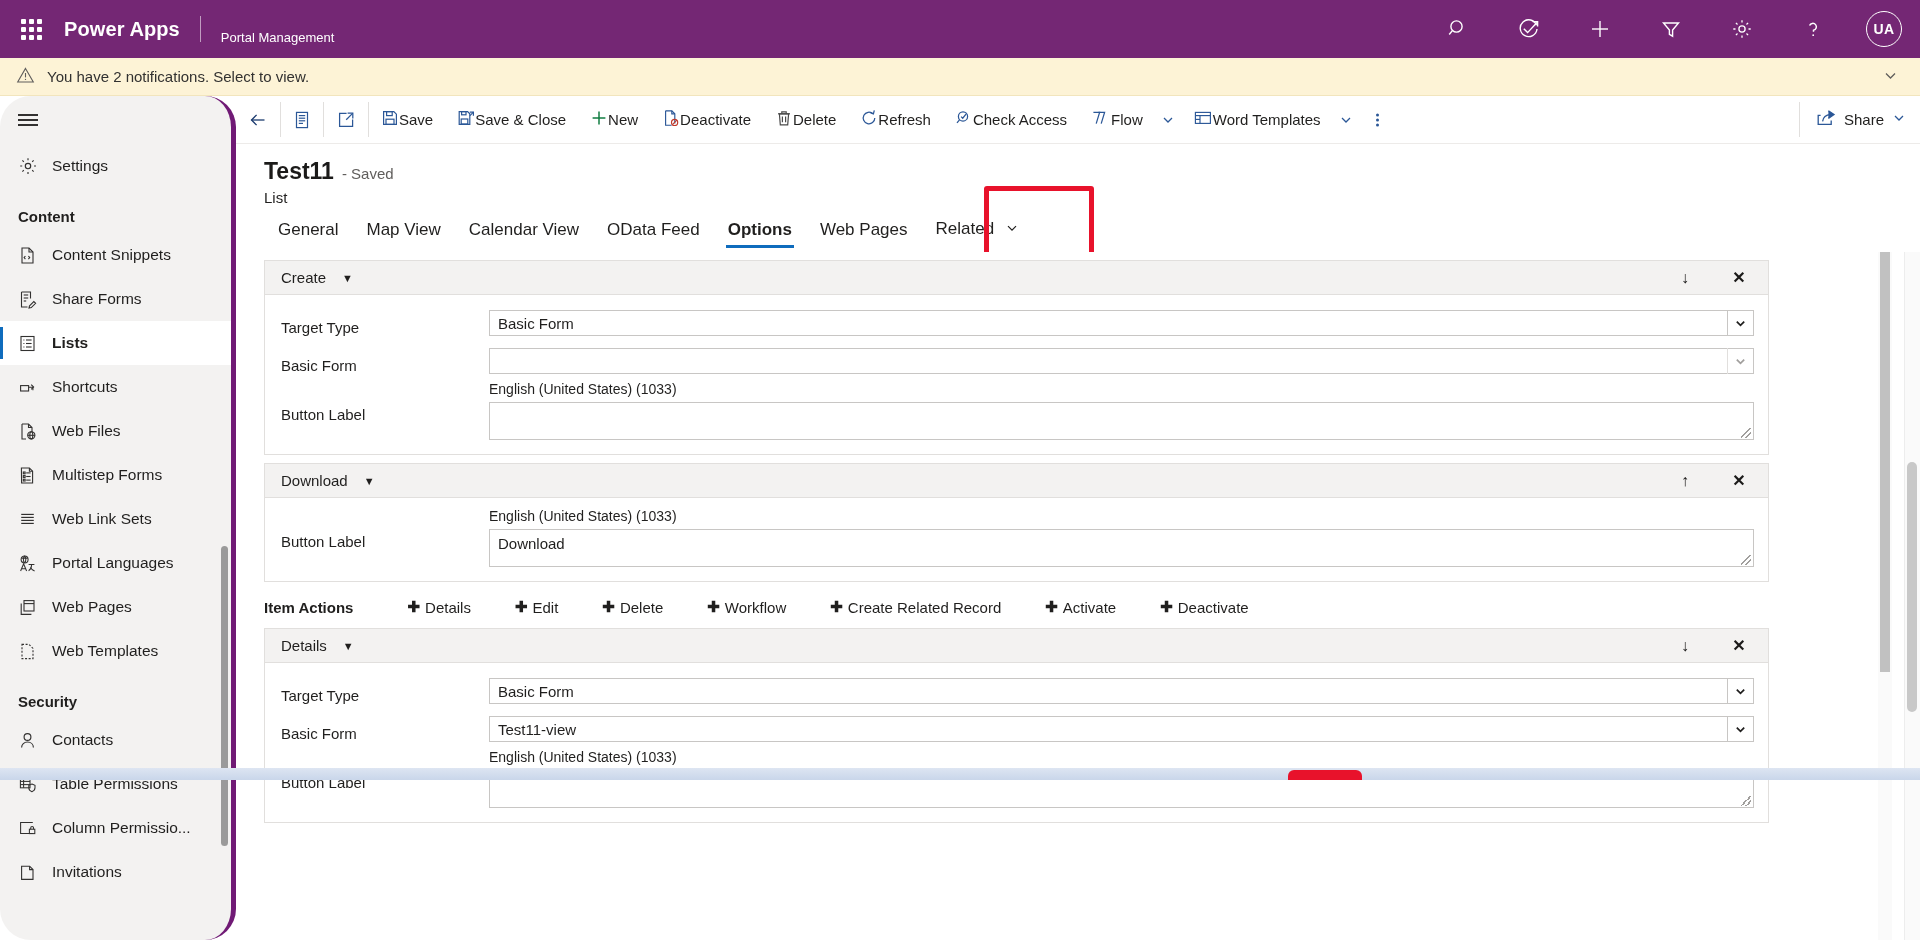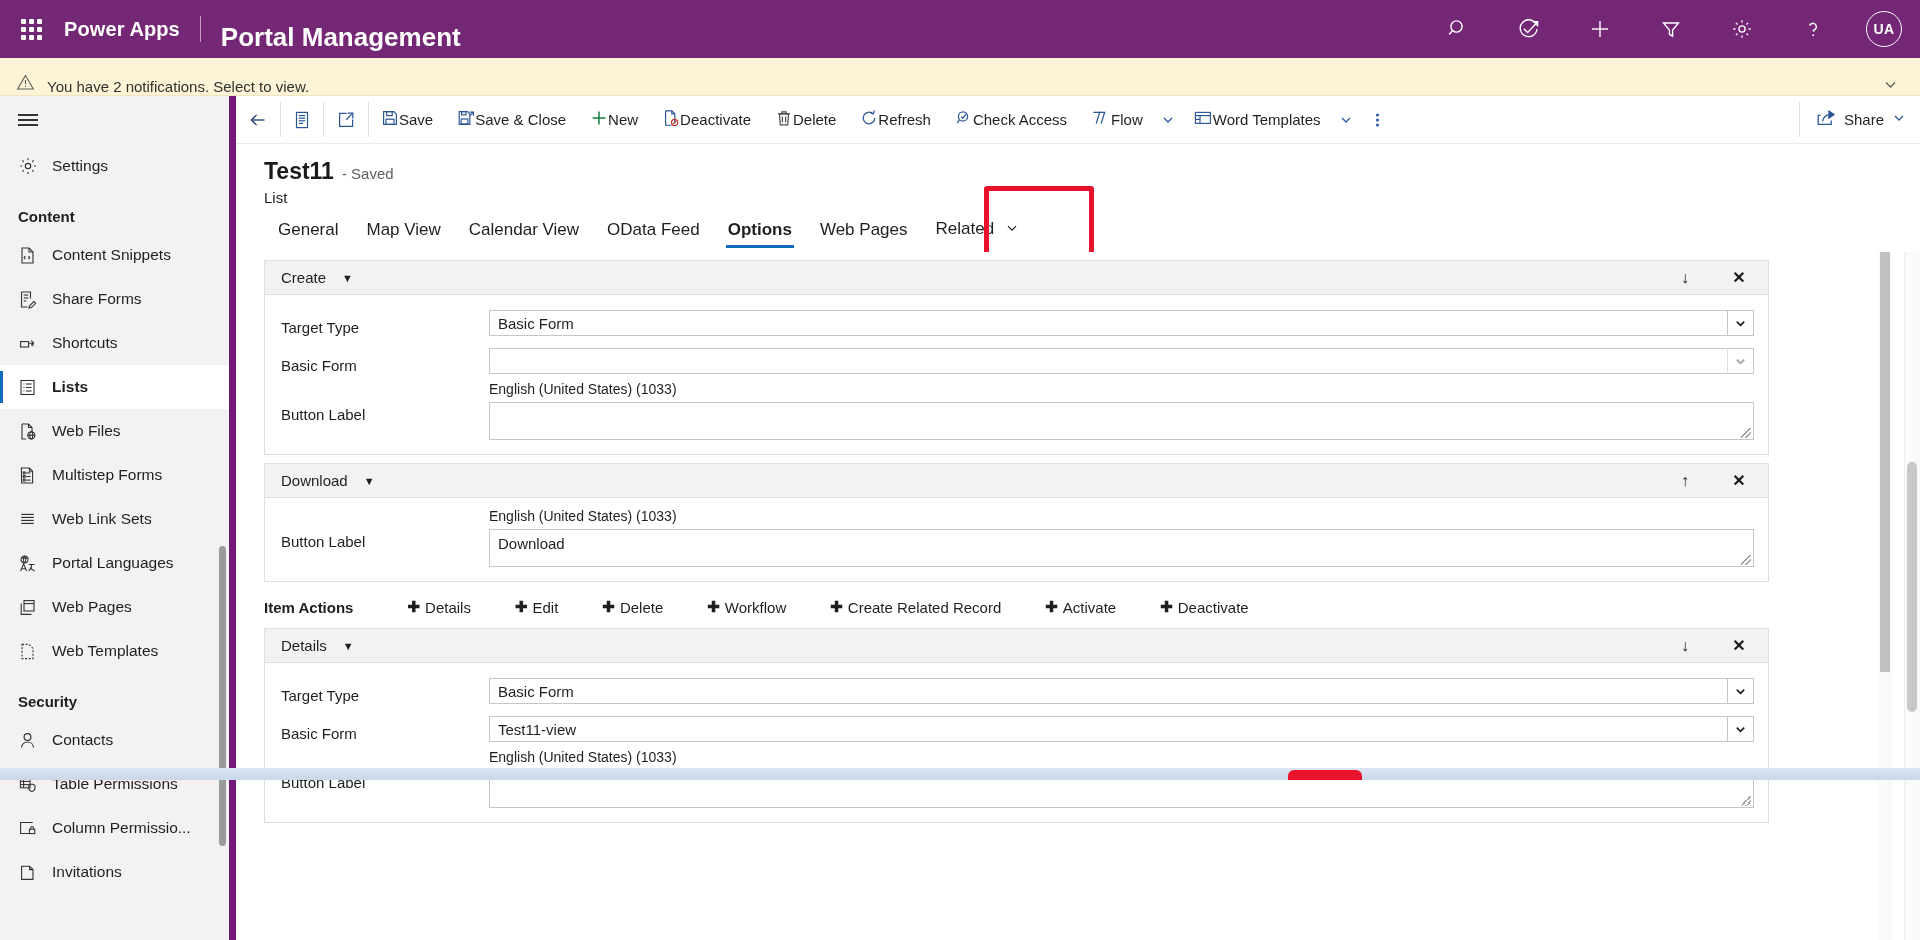--- a/index.html
+++ b/index.html
@@ -15,50 +15,51 @@
   
   .suitebar {
     height: 58px; background: #742774; color: #fff;
     display: flex; align-items: center; padding: 0 10px 0 8px;
   }
   .waffle { width: 46px; height: 46px; display: flex; align-items: center; justify-content: center; cursor: pointer; }
   .waffle-grid { display: grid; grid-template-columns: repeat(3, 5px); grid-template-rows: repeat(3, 5px); gap: 3px; }
   .waffle-grid i { display: block; width: 5px; height: 5px; background: #fff; border-radius: 1px; }
   .brand { font-size: 20px; font-weight: bold; margin-left: 10px; letter-spacing: .1px; }
   .brand-sep { width: 1px; height: 26px; background: rgba(255,255,255,.55); margin: 0 20px; }
-  .appname { font-size: 26px; font-weight: 700; margin-top: 16px; }
+  .appname { font-size: 13px; font-weight: 400; margin-top: 16px; }
   .suite-right { margin-left: auto; display: flex; align-items: center; gap: 23px; padding-right: 8px; }
   .sbtn {
     width: 48px; height: 48px; display: flex; align-items: center; justify-content: center;
     cursor: pointer; border-radius: 2px;
   }
   .sbtn svg { display: block; }
   .avatar {
     width: 36px; height: 36px; border-radius: 50%; border: 1.6px solid #fff;
     display: flex; align-items: center; justify-content: center;
     font-size: 14px; font-weight: 600; letter-spacing: .4px; margin-left: 6px; cursor: pointer;
   }
 
   
   .notifbar {
-    height: 38px; background: #fdf3d6; display: flex; align-items: flex-end;
+    height: 38px; background: #fdf3d6; display: flex; align-items: center;
     padding: 0 14px 0 16px; font-size: 15px; color: #323130;
     border-bottom: 1px solid #f2e5bd;
   }
   .notif-text { margin-left: 12px; }
   .notif-chevron { margin-left: auto; cursor: pointer; padding: 0 8px; }
 
   
   .body { display: flex; height: calc(940px - 58px - 38px); }
 
   
   .sidebar {
     width: 236px; background: #f3f2f1; position: relative;
     display: flex; flex-direction: column; flex: 0 0 236px;
-    border-right: 7px solid #701a75;
+    border-right: 5px solid #701a75;
+    border-radius: 31px;
   }
   .hamburger { height: 48px; display: flex; align-items: center; padding-left: 18px; cursor: pointer; }
   .hamburger span { display: block; width: 20px; height: 1.6px; background: #323130; margin: 3.2px 0; }
   .sb-scroll { overflow: hidden; flex: 1; position: relative; }
   .sb-item {
     height: 44px; display: flex; align-items: center; padding-left: 18px;
     font-size: 15.5px; color: #201f1e; cursor: pointer; position: relative;
   }
   .sb-item .ico { width: 28px; display: flex; align-items: center; justify-content: flex-start; flex: 0 0 28px; }
   .sb-item .lbl { margin-left: 6px; white-space: nowrap; }
@@ -308,44 +309,44 @@
                 <path d="M3.5 2v15h6"></path>
               <line x1="5.7" y1="5" x2="10.2" y2="5"></line>
                 <line x1="5.7" y1="8" x2="10.2" y2="8"></line>
                 <line x1="5.7" y1="11" x2="8.2" y2="11"></line>
               <path d="M11.5 15.8 15.8 11.5l1.8 1.8-4.3 4.3-2.3.5z"></path>
             </svg>
           </span>
           <span class="lbl">Share Forms</span>
         </div>
 
-        <div class="sb-item">
-          <span class="ico">
-            <svg width="19" height="19" viewBox="0 0 19 19" fill="none" stroke="#323130" stroke-width="1.1">
-              <rect x="2.6" y="7.6" width="8" height="5.4"></rect>
-              <path d="M10.6 9.2h4.3v3"></path>
-                <polyline points="13.2,6.6 15.6,9 13.2,11.4"></polyline>
-            </svg>
-          </span>
-          <span class="lbl">Shortcuts</span>
-        </div>
-
         <div class="sb-item active">
           <span class="ico">
             <svg width="19" height="19" viewBox="0 0 19 19" fill="none" stroke="#323130" stroke-width="1.1">
               <rect x="3" y="2.5" width="13" height="14"></rect>
               <line x1="5.4" y1="6" x2="6.4" y2="6"></line>
                 <line x1="8" y1="6" x2="13.6" y2="6"></line>
               <line x1="5.4" y1="9.5" x2="6.4" y2="9.5"></line>
                 <line x1="8" y1="9.5" x2="13.6" y2="9.5"></line>
               <line x1="5.4" y1="13" x2="6.4" y2="13"></line>
                 <line x1="8" y1="13" x2="13.6" y2="13"></line>
             </svg>
           </span>
           <span class="lbl">Lists</span>
+        </div>
+
+        <div class="sb-item">
+          <span class="ico">
+            <svg width="19" height="19" viewBox="0 0 19 19" fill="none" stroke="#323130" stroke-width="1.1">
+              <rect x="2.6" y="7.6" width="8" height="5.4"></rect>
+              <path d="M10.6 9.2h4.3v3"></path>
+                <polyline points="13.2,6.6 15.6,9 13.2,11.4"></polyline>
+            </svg>
+          </span>
+          <span class="lbl">Shortcuts</span>
         </div>
 
         <div class="sb-item">
           <span class="ico">
             <svg width="19" height="19" viewBox="0 0 19 19" fill="none" stroke="#323130" stroke-width="1.1">
               <path d="M4 2h6.5l3.5 3.5V10"></path>
                 <path d="M4 2v15h4"></path>
                 <path d="M10.5 2v3.5h3.5"></path>
               <circle cx="13.3" cy="13.3" r="3.6"></circle>
                 <ellipse cx="13.3" cy="13.3" rx="1.5" ry="3.6"></ellipse>

